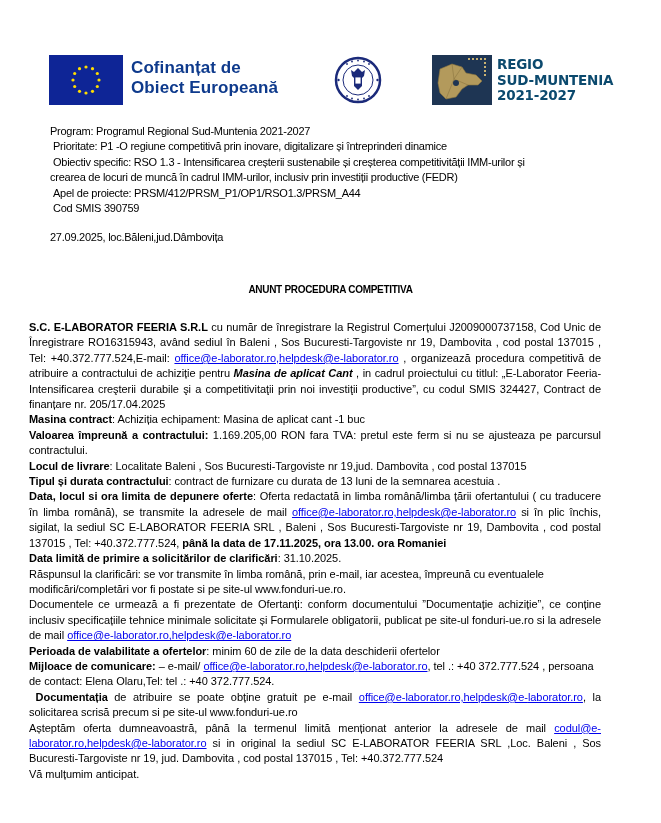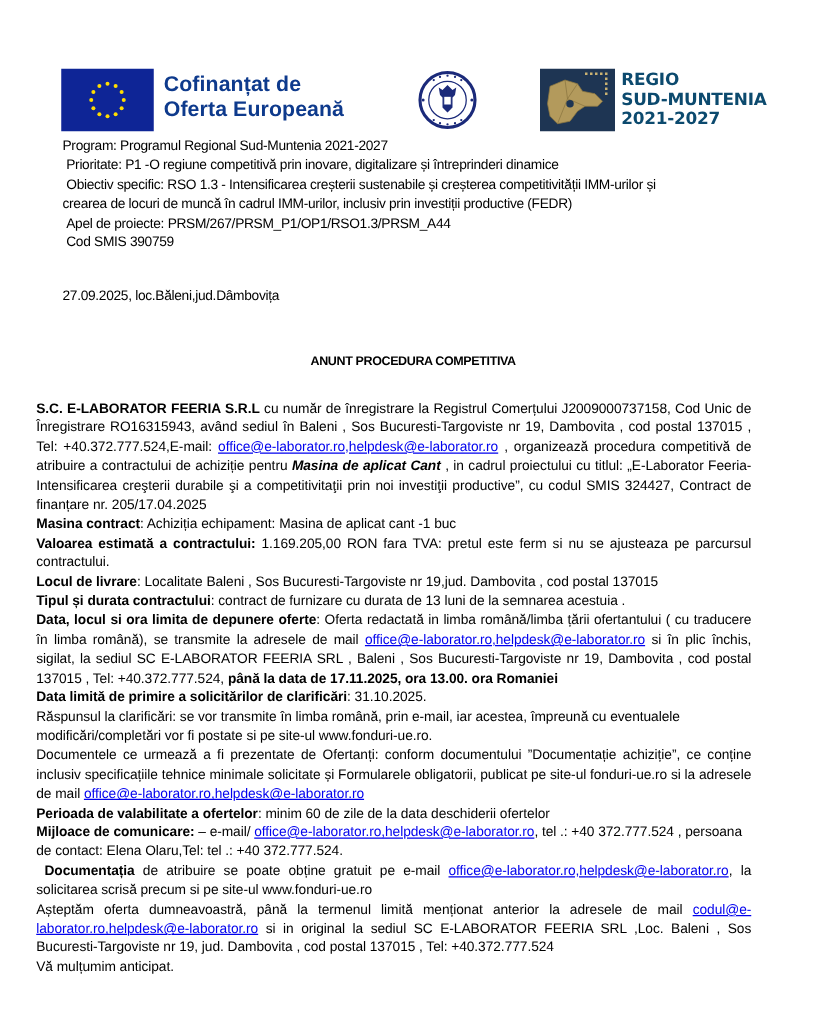--- a/index.html
+++ b/index.html
@@ -12,21 +12,21 @@
     .eu-flag { position: absolute; left: 49px; top: 0; width: 74px; height: 50px; background: #0e2596; }
     .eu-flag svg { display: block; }
     .eu-text { position: absolute; left: 131px; top: 3px; color: #0e3a8c;
                font-family: "Liberation Sans", sans-serif; font-weight: bold; font-size: 17px; line-height: 20px; letter-spacing: 0.1px; }
     .gov-logo { position: absolute; left: 334px; top: 1px; width: 48px; height: 48px; }
     .regio-box { position: absolute; left: 432px; top: 0; width: 60px; height: 50px; background: #1e3553; }
     .regio-text { position: absolute; left: 497px; top: 2px; color: #0c4a6e;
                   font-family: "DejaVu Sans", sans-serif; font-weight: bold; font-size: 13.5px; line-height: 15.5px; letter-spacing: -0.2px; }
 
     
-    .meta { position: absolute; left: 50px; top: 110px; width: 580px;
+    .meta { position: absolute; left: 50px; top: 124px; width: 580px;
             font-size: 11px; line-height: 15.4px; font-family: "Liberation Sans", sans-serif; letter-spacing: -0.25px; }
     .meta div { white-space: nowrap; }
     .meta .ind { padding-left: 3px; }
     .date-line { position: absolute; left: 50px; top: 231px; font-size: 11px; letter-spacing: -0.25px; }
 
     .title { position: absolute; left: 0; width: 661px; top: 284px; text-align: center;
              font-weight: bold; font-size: 10px; letter-spacing: -0.3px; }
 
     .body { position: absolute; left: 29px; top: 320px; width: 572px;
             font-size: 11px; line-height: 15.4px; letter-spacing: -0.05px; }
@@ -56,21 +56,21 @@
           <circle cx="30.5" cy="36.3" r="1.6"></circle>
           <circle cx="25.7" cy="31.5" r="1.6"></circle>
           <circle cx="24" cy="25" r="1.6"></circle>
           <circle cx="25.7" cy="18.5" r="1.6"></circle>
           <circle cx="30.5" cy="13.7" r="1.6"></circle>
         </g>
       </svg>
     </div>
     <div class="eu-text">
       <div>Cofinanțat de</div>
-      <div>Oferta Europeană</div>
+      <div>Obiect Europeană</div>
     </div>
 
     <div class="gov-logo">
       <svg width="48" height="48" viewBox="0 0 48 48">
         <circle cx="24" cy="24" r="22" fill="#fff" stroke="#1b2a7a" stroke-width="2.5"></circle>
         <circle cx="24" cy="24" r="15" fill="none" stroke="#1b2a7a" stroke-width="1"></circle>
         <path d="M24 12 l4 4 l3 -2 l-1 6 l-2 2 v8 l-4 4 l-4 -4 v-8 l-2 -2 l-1 -6 l3 2 z" fill="#1b2a7a"></path>
         <rect x="21" y="21" width="6" height="7" fill="#fff" stroke="#1b2a7a" stroke-width="0.8"></rect>
         <g fill="#1b2a7a">
           <circle cx="24" cy="4.5" r="0.9"></circle>
@@ -112,34 +112,34 @@
       <div>SUD-MUNTENIA</div>
       <div>2021-2027</div>
     </div>
   </div>
 
   <div class="meta">
     <div>Program: Programul Regional Sud-Muntenia 2021-2027</div>
     <div class="ind">Prioritate: P1 -O regiune competitivă prin inovare, digitalizare și întreprinderi dinamice</div>
     <div class="ind">Obiectiv specific: RSO 1.3 - Intensificarea creșterii sustenabile și creșterea competitivității IMM-urilor și</div>
     <div>crearea de locuri de muncă în cadrul IMM-urilor, inclusiv prin investiții productive (FEDR)</div>
-    <div class="ind">Apel de proiecte: PRSM/267/PRSM_P1/OP1/RSO1.3/PRSM_A44</div>
+    <div class="ind">Apel de proiecte: PRSM/412/PRSM_P1/OP1/RSO1.3/PRSM_A44</div>
     <div class="ind">Cod SMIS 390759</div>
   </div>
 
   <div class="date-line">27.09.2025, loc.Băleni,jud.Dâmbovița</div>
 
   <div class="title">ANUNT PROCEDURA COMPETITIVA</div>
 
   <div class="body">
     <p><b>S.C. E-LABORATOR FEERIA   S.R.L</b><span> cu număr de înregistrare la Registrul Comerțului J2009000737158, Cod Unic de Înregistrare RO16315943, având sediul în Baleni , Sos Bucuresti-Targoviste nr 19, Dambovita , cod postal 137015 ,  Tel: +40.372.777.524,E-mail: </span><a class="mail" href="#">office@e-laborator.ro,helpdesk@e-laborator.ro</a><span> , organizează procedura competitivă de atribuire a contractului de achiziție pentru </span><b><i>Masina de aplicat Cant</i></b><span> , in cadrul proiectului cu titlul: „E-Laborator Feeria-Intensificarea creşterii durabile şi a competitivitaţii prin noi investiţii productive”, cu codul SMIS 324427, Contract de finanțare nr. 205/17.04.2025</span></p>
 
     <p class="nj"><b>Masina contract</b><span>: Achiziția echipament:  Masina de aplicat cant -1 buc</span></p>
 
-    <p><b>Valoarea estimată a contractului:</b><span> 1.169.205,00 RON fara TVA: pretul este ferm si nu se ajusteaza pe parcursul contractului.</span></p>
+    <p><b>Valoarea împreună a contractului:</b><span> 1.169.205,00 RON fara TVA: pretul este ferm si nu se ajusteaza pe parcursul contractului.</span></p>
 
     <p class="nj"><b>Locul de livrare</b><span>: Localitate Baleni , Sos Bucuresti-Targoviste nr 19,jud. Dambovita , cod postal 137015</span></p>
 
     <p class="nj"><b>Tipul și durata contractului</b><span>:  contract de furnizare cu durata de 13 luni de la semnarea acestuia .</span></p>
 
     <p><b>Data, locul si ora limita de depunere oferte</b><span>:  Oferta redactată in limba română/limba țării ofertantului ( cu traducere în limba română), se transmite la adresele de mail </span><a class="mail" href="#">office@e-laborator.ro,helpdesk@e-laborator.ro</a><span> si  în plic închis, sigilat, la sediul  SC E-LABORATOR FEERIA SRL , Baleni , Sos Bucuresti-Targoviste nr 19, Dambovita , cod postal 137015 ,  Tel: +40.372.777.524, </span><b>până la data de 17.11.2025, ora 13.00. ora Romaniei</b></p>
 
     <p class="nj"><b>Data limită de primire a solicitărilor de clarificări</b><span>: 31.10.2025.</span></p>
 
     <p class="nj">Răspunsul la clarificări:  se vor transmite în limba română, prin e-mail, iar acestea, împreună cu eventualele modificări/completări vor fi postate si pe site-ul www.fonduri-ue.ro.</p>

